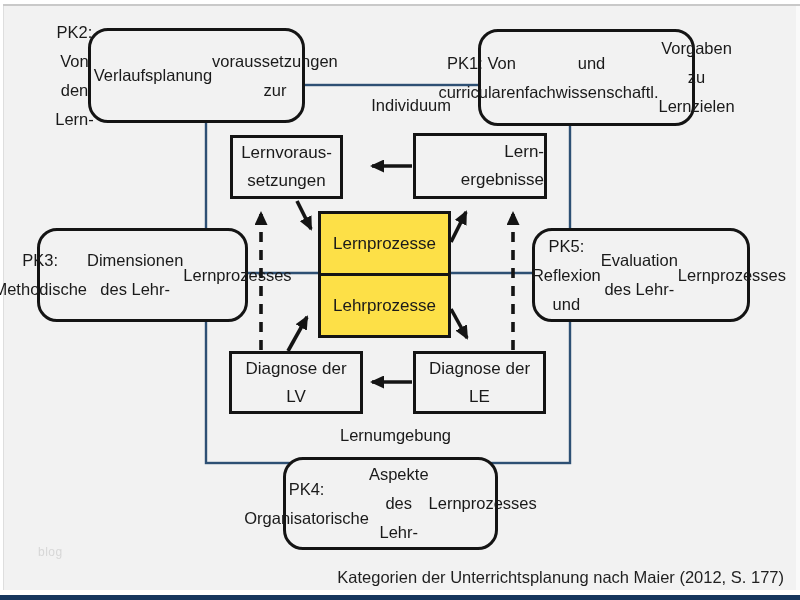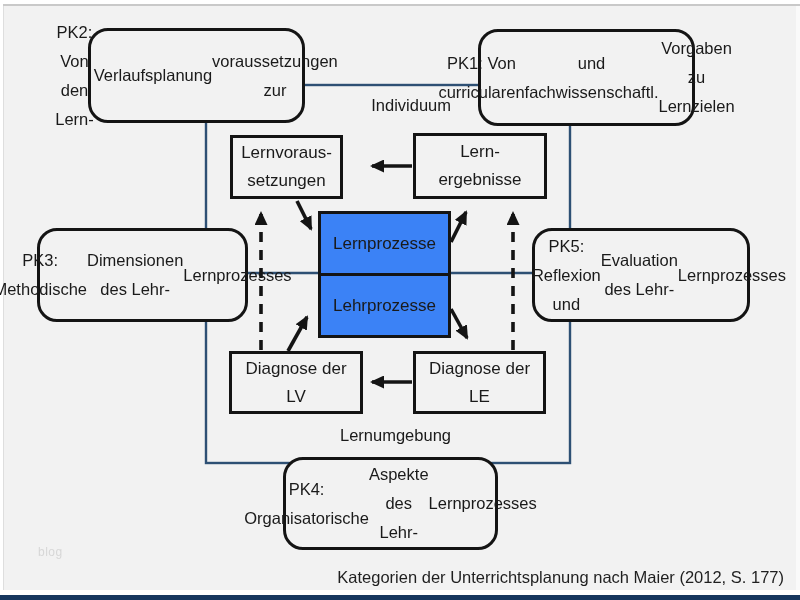--- a/index.html
+++ b/index.html
@@ -40,21 +40,21 @@
     position:absolute;
     background:#f2f2f2;
     border:3px solid #141414;
     display:flex;flex-direction:column;justify-content:center;align-items:center;
     text-align:center;
     font-size:17px;line-height:28px;color:#1a1a1a;
     box-sizing:border-box;
   }
   .prozesse{
     position:absolute;left:318px;top:211px;width:133px;height:127px;
-    background:#3b82f6;border:3px solid #141414;box-sizing:border-box;
+    background:#fde047;border:3px solid #141414;box-sizing:border-box;
     display:flex;flex-direction:column;
   }
   .prozesse .cell{
     flex:1;display:flex;justify-content:center;align-items:center;
     font-size:17px;color:#1a1a1a;text-align:center;
   }
   .prozesse .divider{height:3px;background:#141414;}
 
   .region-label{
     position:absolute;color:#1a1a1a;font-size:16.5px;text-align:right;
@@ -134,21 +134,21 @@
     <div>PK4: Organisatorische</div>
     <div>Aspekte des Lehr-</div>
     <div>Lernprozesses</div>
   </div>
 
   <div class="innerbox" style="left:230px;top:135px;width:113px;height:64px;">
     <div>Lernvoraus-</div>
     <div>setzungen</div>
   </div>
 
-  <div class="innerbox" style="left:413px;top:133px;width:134px;height:66px;">
+  <div class="innerbox" style="left:413px;top:133px;width:134px;height:66px;align-items:flex-end;">
     <div>Lern-</div>
     <div>ergebnisse</div>
   </div>
 
   <div class="prozesse">
     <div class="cell">Lernprozesse</div>
     <div class="divider"></div>
     <div class="cell">Lehrprozesse</div>
   </div>
 

